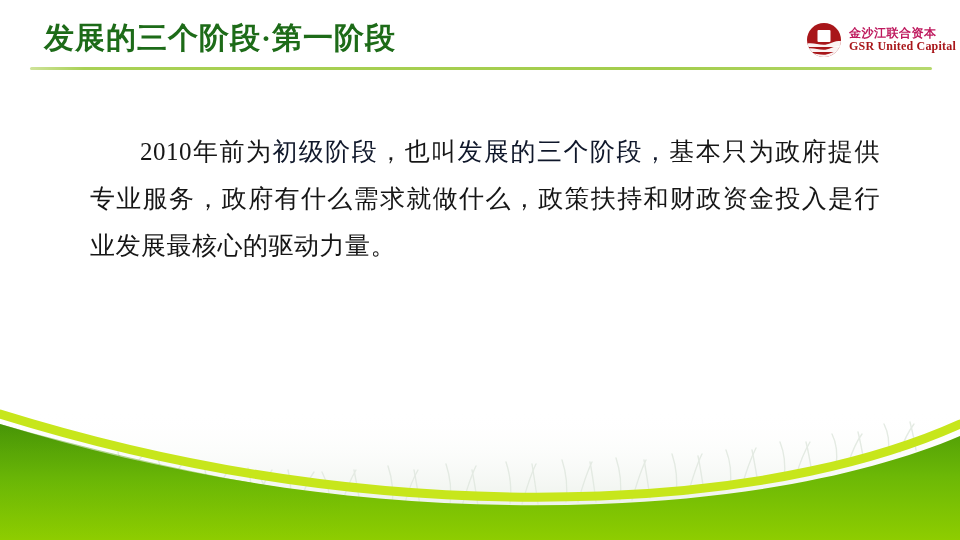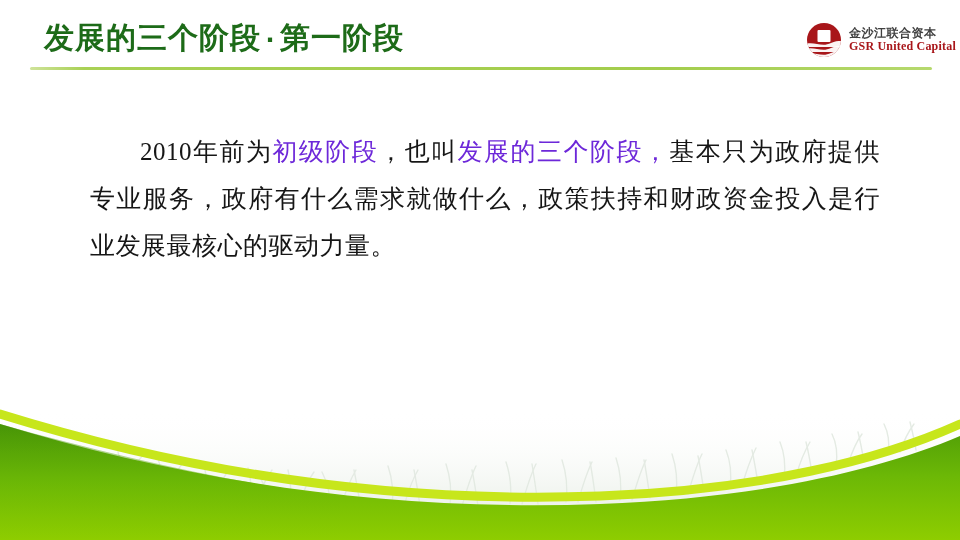--- a/index.html
+++ b/index.html
@@ -24,21 +24,21 @@
     position: absolute;
     left: 0;
     top: 0;
     width: 960px;
     height: 75px;
   }
   .slide-title {
     position: absolute;
     left: 44px;
     top: 18px;
-    font-family: Liberation Mono, monospace;
+    font-family: Liberation Serif, serif;
     font-size: 30px;
     font-weight: bold;
     letter-spacing: 1px;
     color: #1d6b18;
     white-space: nowrap;
     text-shadow: 0 1px 0 rgba(255,255,255,0.6);
   }
   .title-rule {
     position: absolute;
     left: 30px;
@@ -68,21 +68,21 @@
   }
   .logo-text {
     display: flex;
     flex-direction: column;
     justify-content: center;
     line-height: 1.1;
   }
   .logo-cn {
     font-size: 12px;
     font-weight: bold;
-    color: #404040;
+    color: #be185d;
     letter-spacing: 0.5px;
     white-space: nowrap;
   }
   .logo-en {
     font-family: "Liberation Serif", "DejaVu Serif", serif;
     font-size: 12px;
     font-weight: bold;
     color: #a8161a;
     letter-spacing: 0.2px;
     white-space: nowrap;
@@ -102,21 +102,21 @@
     text-align: justify;
   }
   .para {
     margin: 0;
     text-indent: 2em;
   }
   .para + .para {
     margin-top: 0px;
   }
   .hl {
-    color: #6d28d9;
+    color: #0f172a;
   }
 
   
   .bottom-deco {
     position: absolute;
     left: 0;
     bottom: 0;
     width: 960px;
     height: 160px;
     overflow: hidden;

